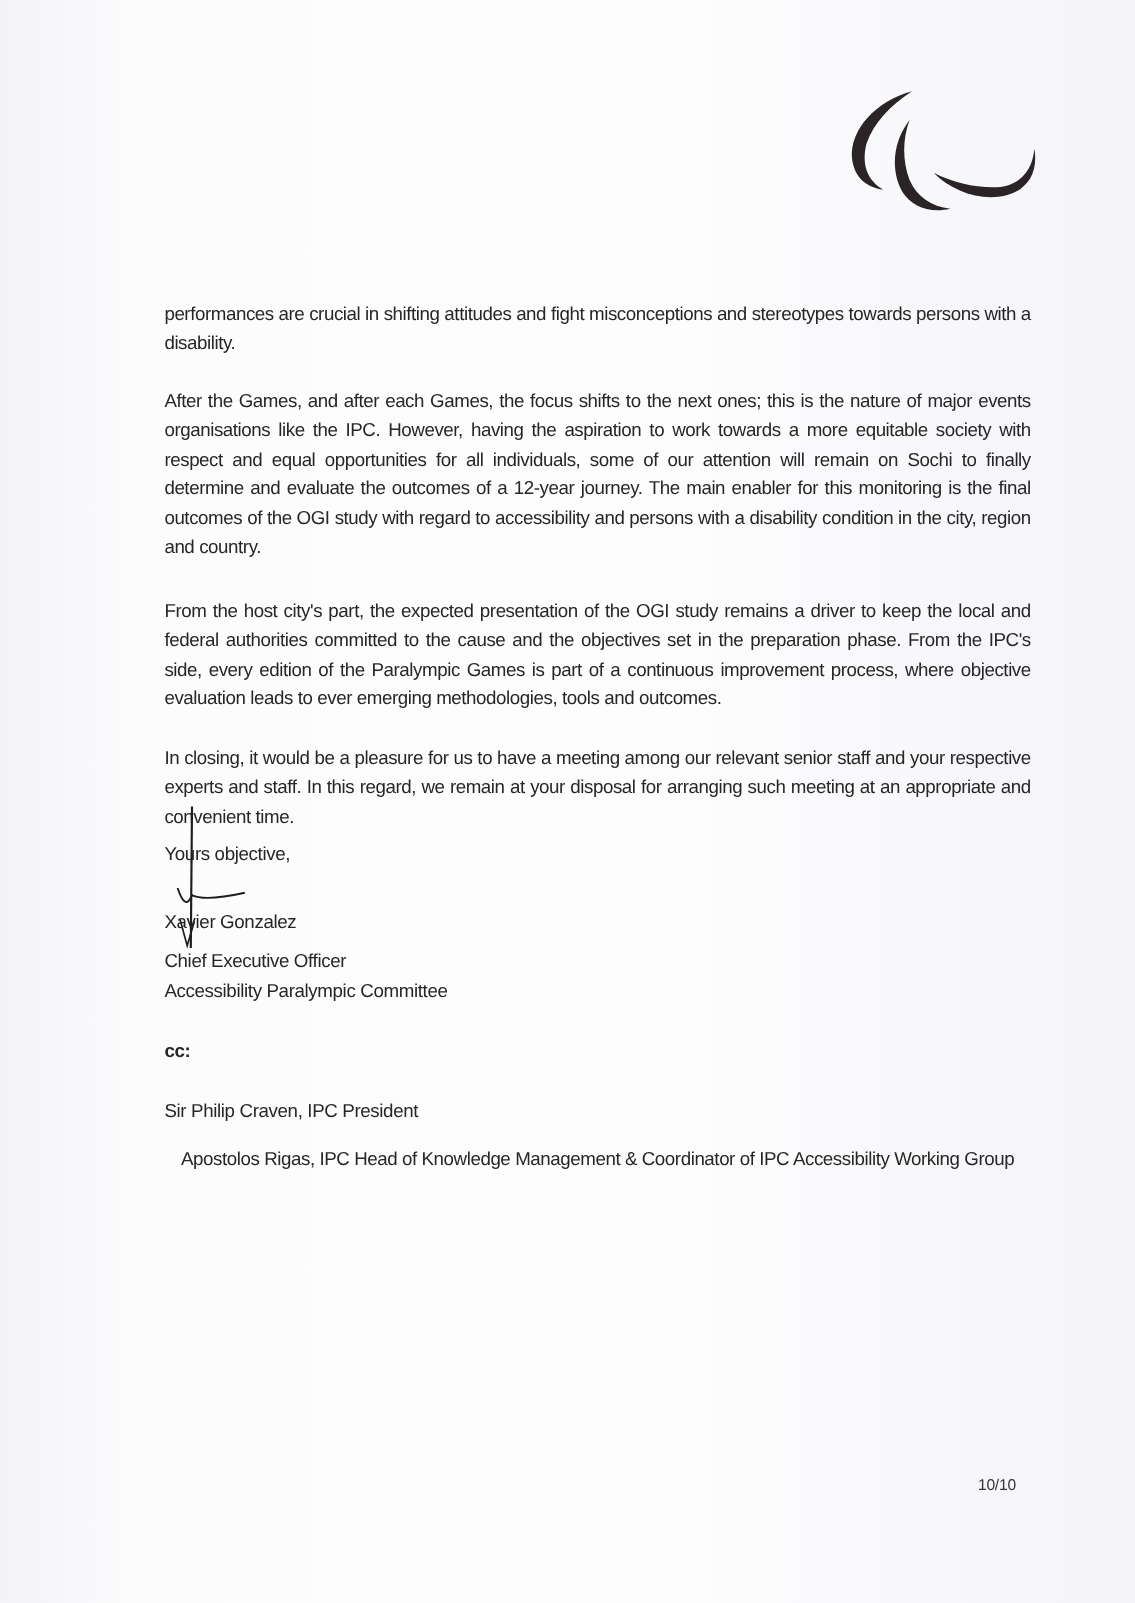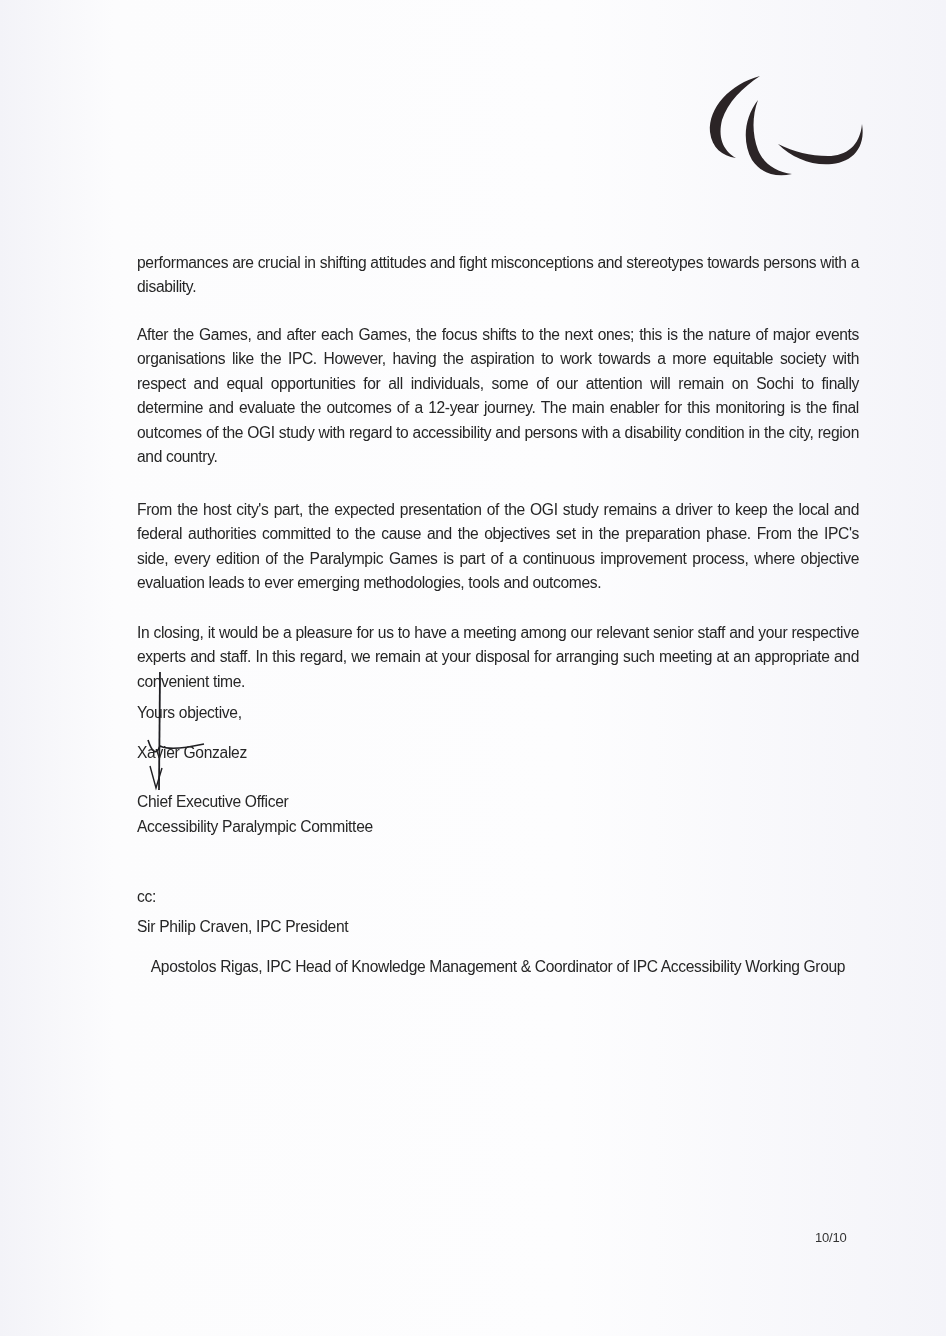--- a/index.html
+++ b/index.html
@@ -22,24 +22,24 @@
       font-size: 15.6px; line-height: 24.4px;
       letter-spacing: -0.35px;
     }
     .para { margin: 0; text-align: justify; }
     .p1 { top: 251px; }
     .p2 { top: 323px; }
     .p3 { top: 498px; }
     .p4 { top: 621px; }
     .closing { top: 704px; }
     .sig-line { position: absolute; left: 137px; font-size: 15.6px; letter-spacing: -0.3px; }
-    .name { top: 744px; }
+    .name { top: 760px; }
     .title1 { top: 793px; }
     .title2 { top: 818px; }
-    .cc-label { top: 888px; }
+    .cc-label { top: 868px; font-weight: bold; }
     .cc1 { top: 918px; }
     .cc2 { top: 955px; }
     .signature { position: absolute; left: 138px; top: 670px; width: 80px; height: 140px; }
     .page-num {
       position: absolute; left: 815px; top: 1230px;
       font-size: 13px; color: #333; letter-spacing: -0.2px;
     }
   </style>
 </head>
 <body>

